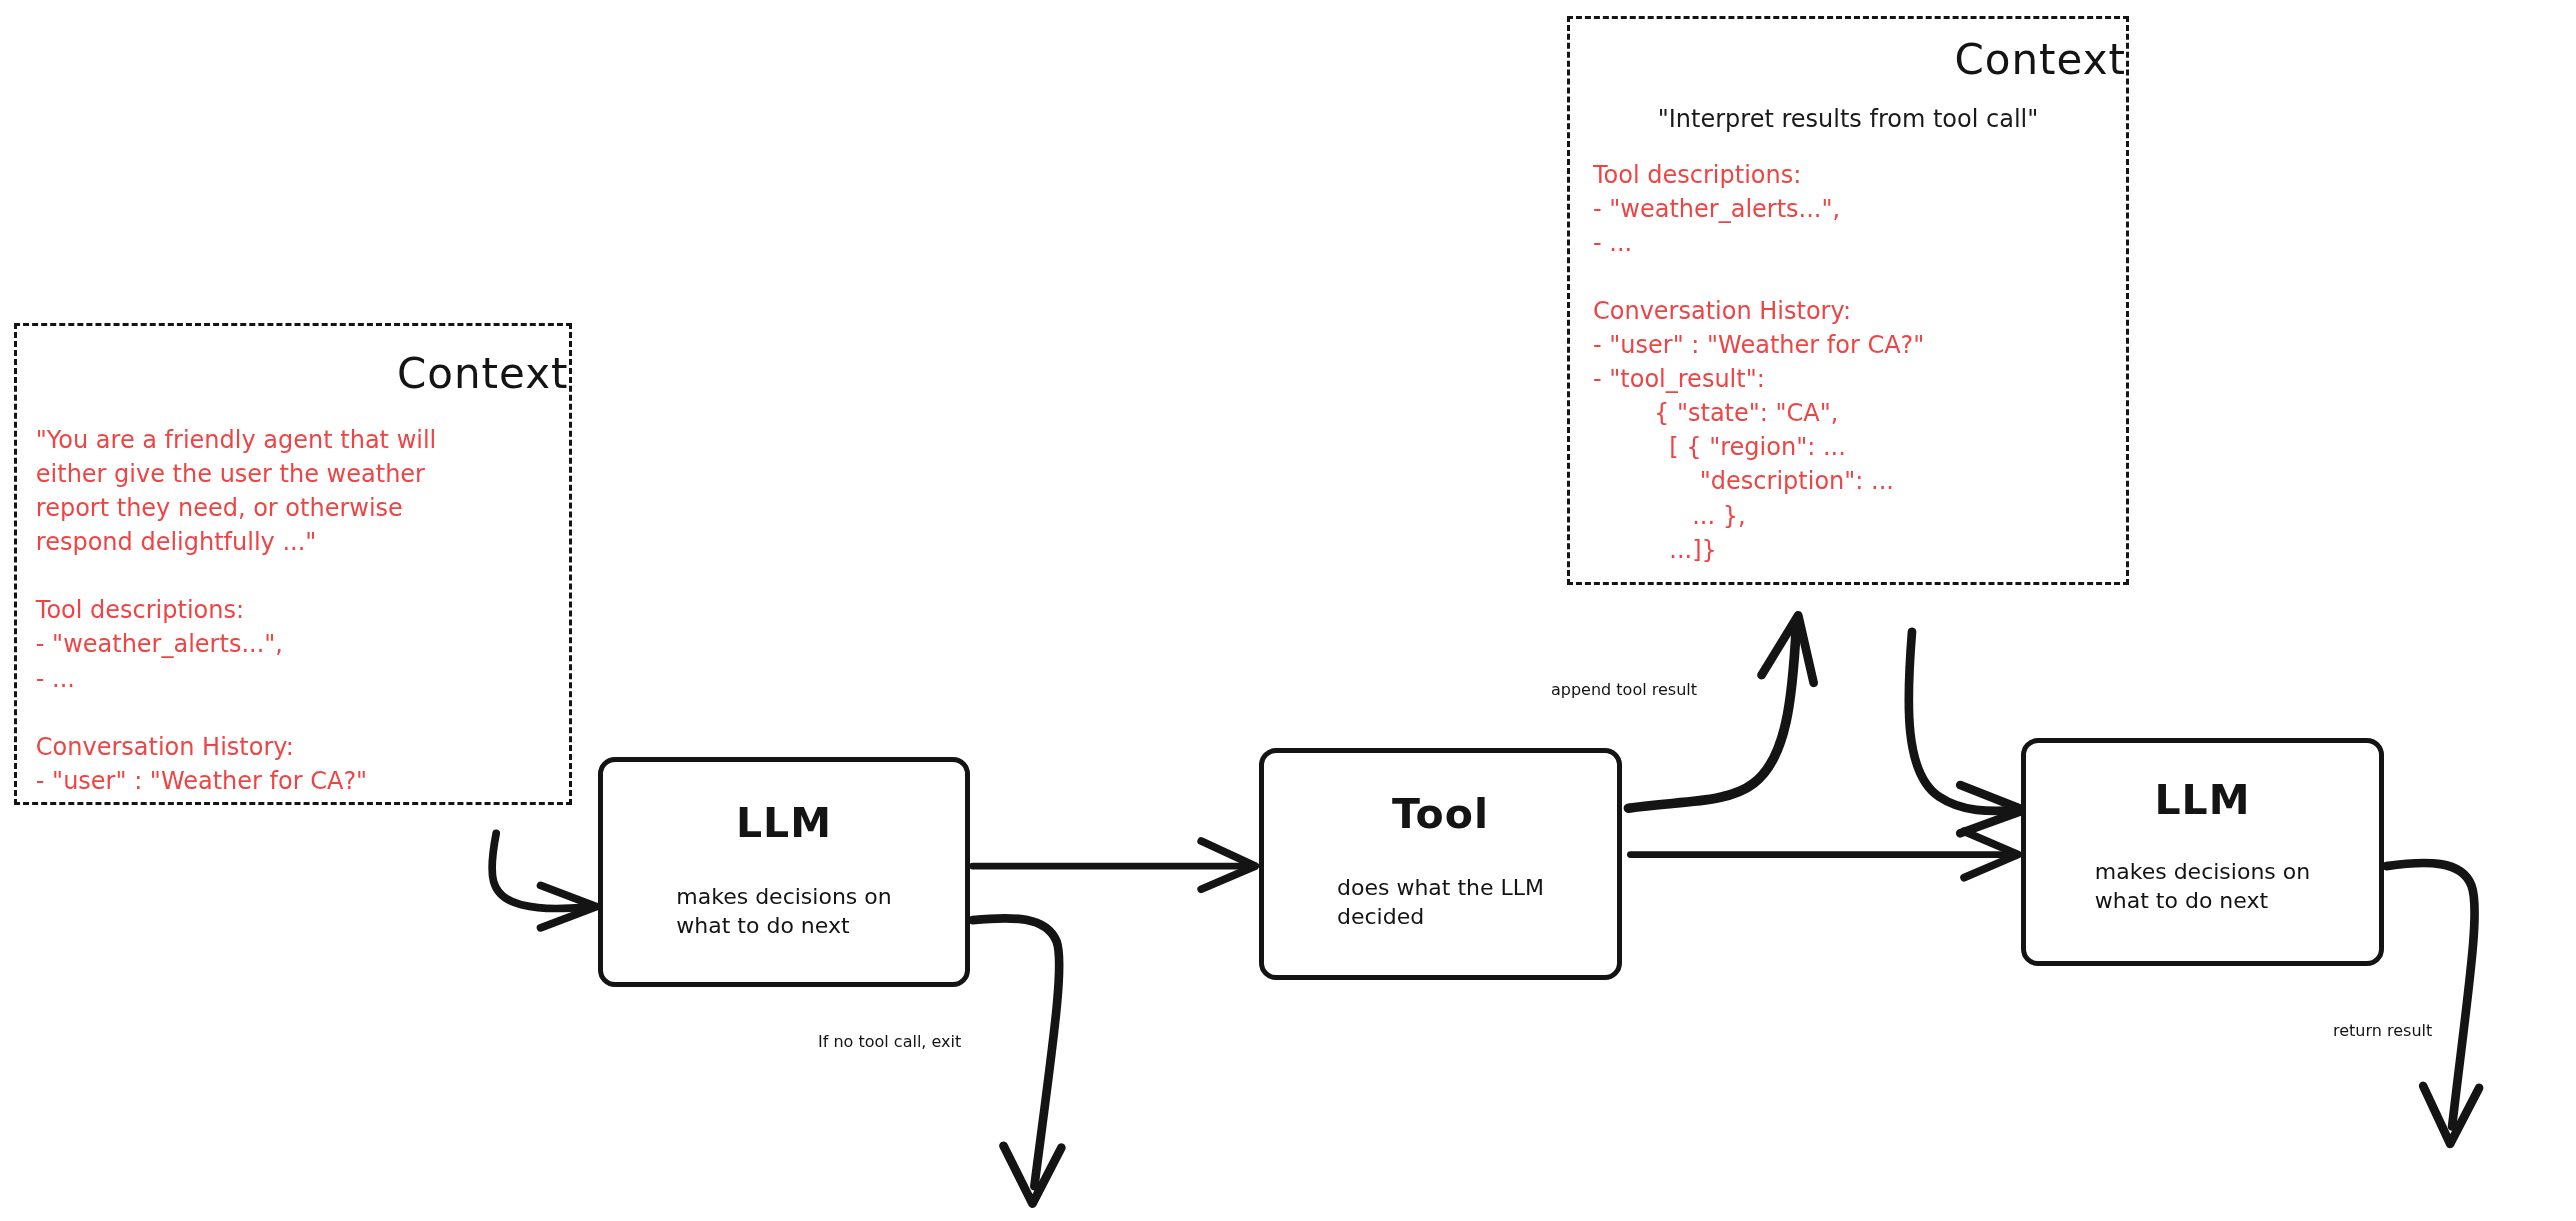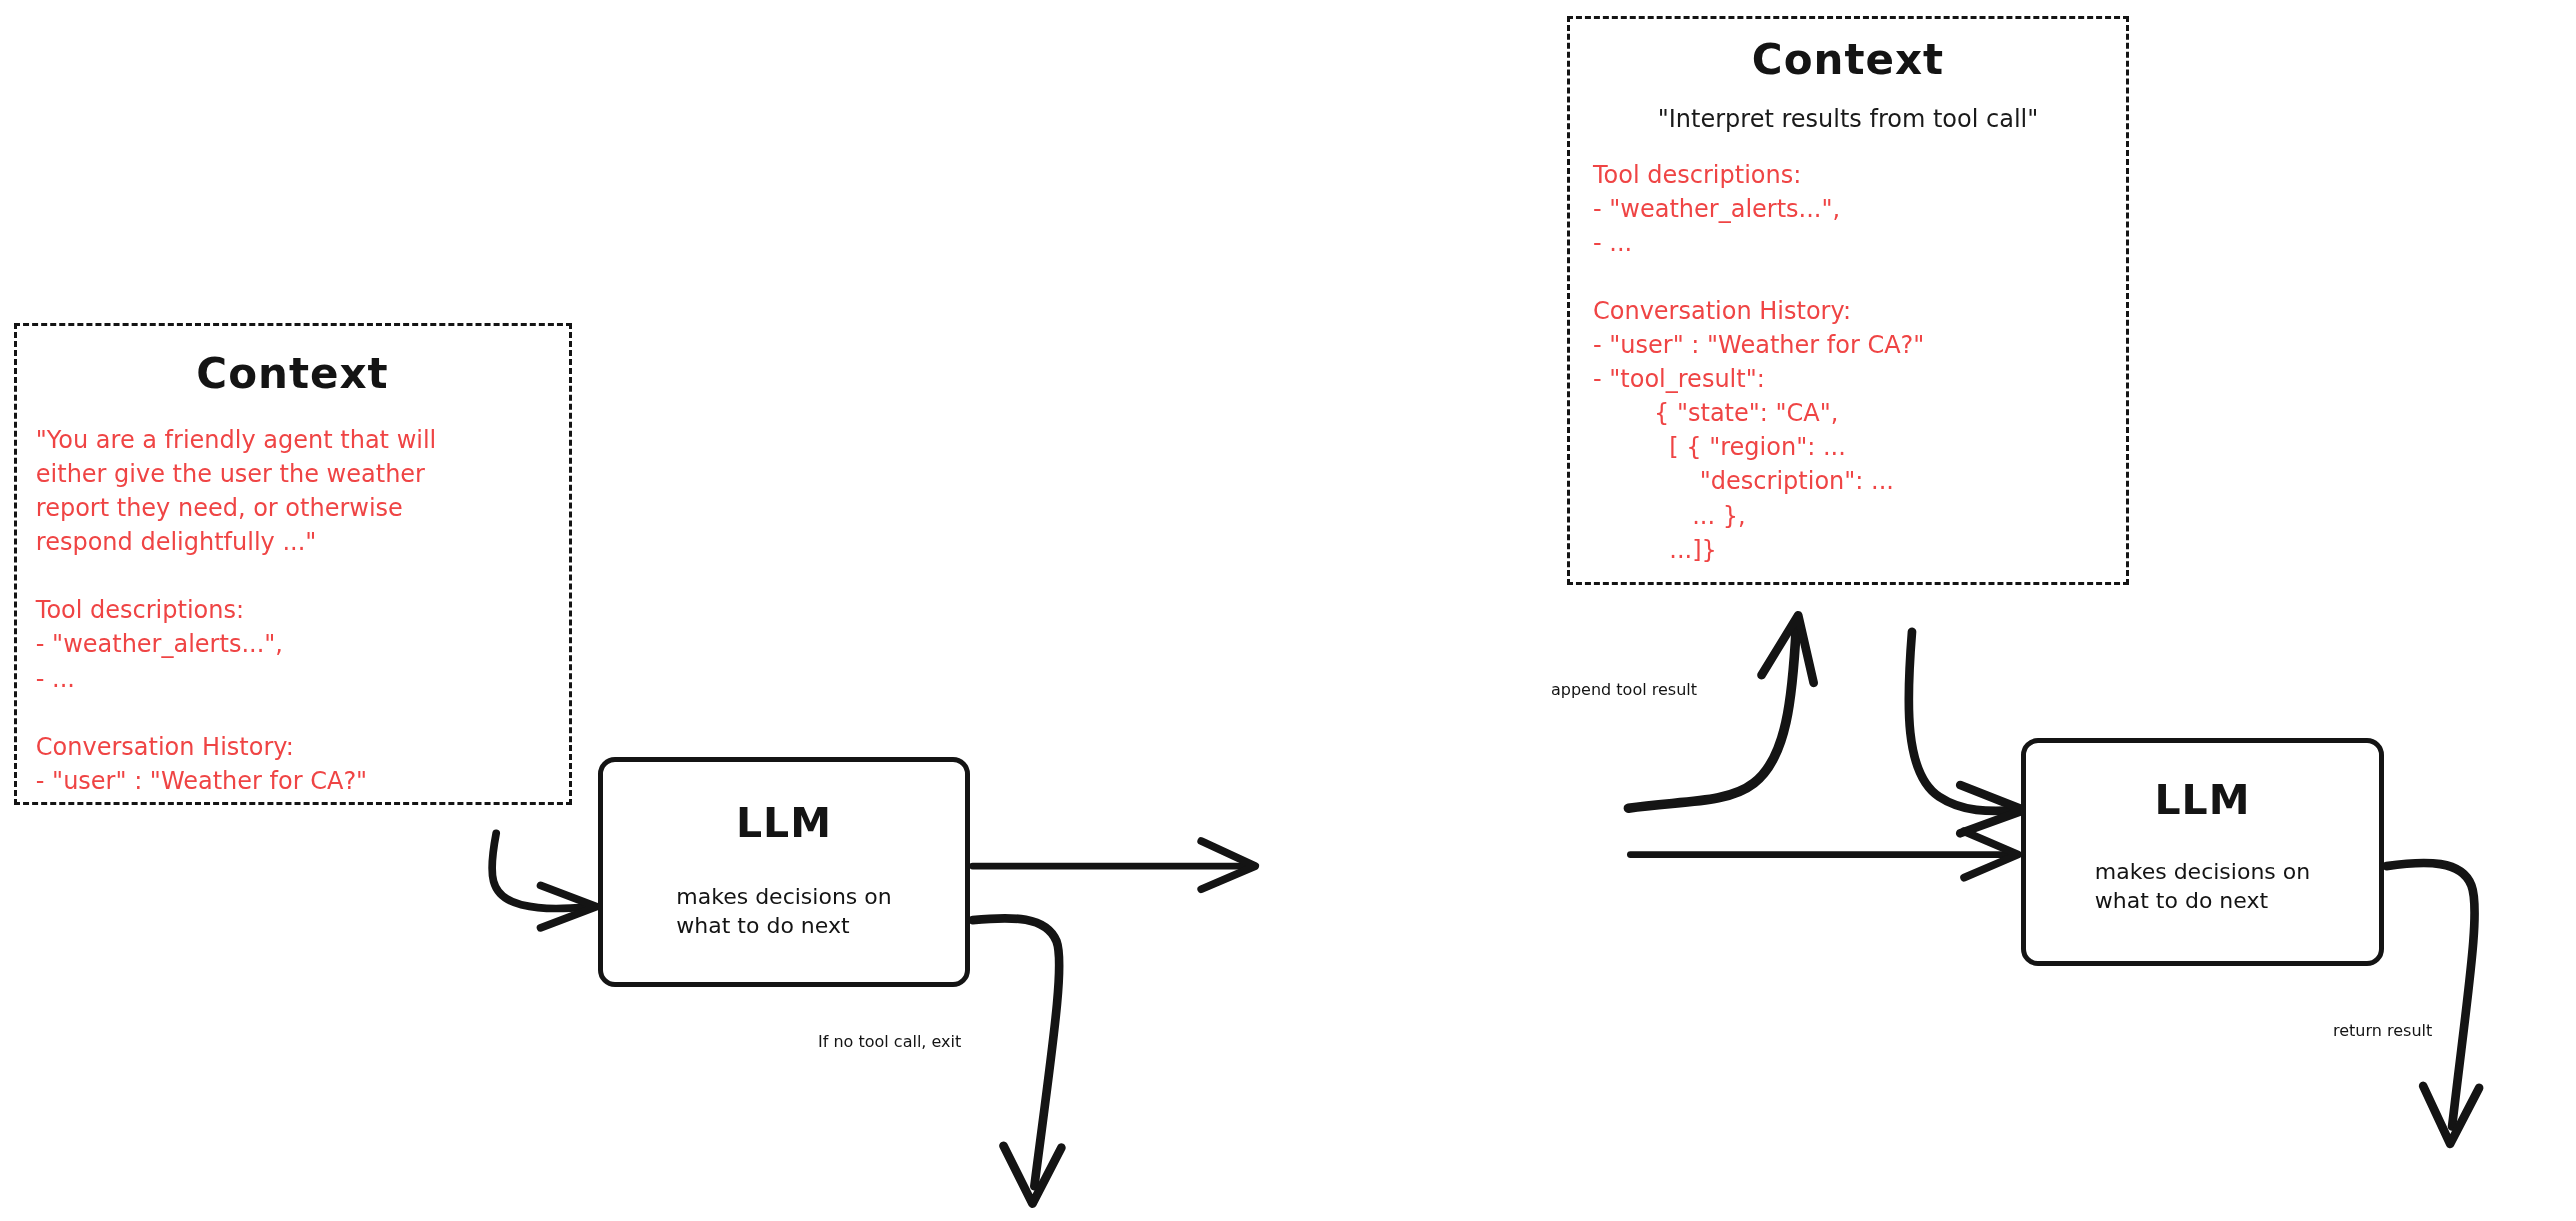--- a/index.html
+++ b/index.html
@@ -34,23 +34,23 @@
   }
 
   
   .context-box {
     position: absolute;
     border: 3.9px dashed #141414;
     background: transparent;
     box-sizing: border-box;
   }
   .context-title {
-    text-align: center;
+    text-align: right;
     font-family: "DejaVu Sans", sans-serif;
-    font-weight: 700;
+    font-weight: 400;
     letter-spacing: 1px;
     color: #141414;
   }
   .context-body {
     color: #ef4444;
     white-space: pre-wrap;
   }
 
   #context-left {
     left: 13.5px;
@@ -232,20 +232,25 @@
              ... },
           ...]}</div>
   </div>
 
   <div class="node-box" id="node-llm-1">
     <div class="node-title">LLM</div>
     <div class="node-sub">makes decisions on
 what to do next</div>
   </div>
 
+  <div class="node-box" id="node-tool">
+    <div class="node-title">Tool</div>
+    <div class="node-sub">does what the LLM
+decided</div>
+  </div>
 
   <div class="node-box" id="node-llm-2">
     <div class="node-title">LLM</div>
     <div class="node-sub">makes decisions on
 what to do next</div>
   </div>
 
   <div class="edge-label" id="label-append">append tool result</div>
 
   <div class="edge-label" id="label-exit">If no tool call, exit</div>

